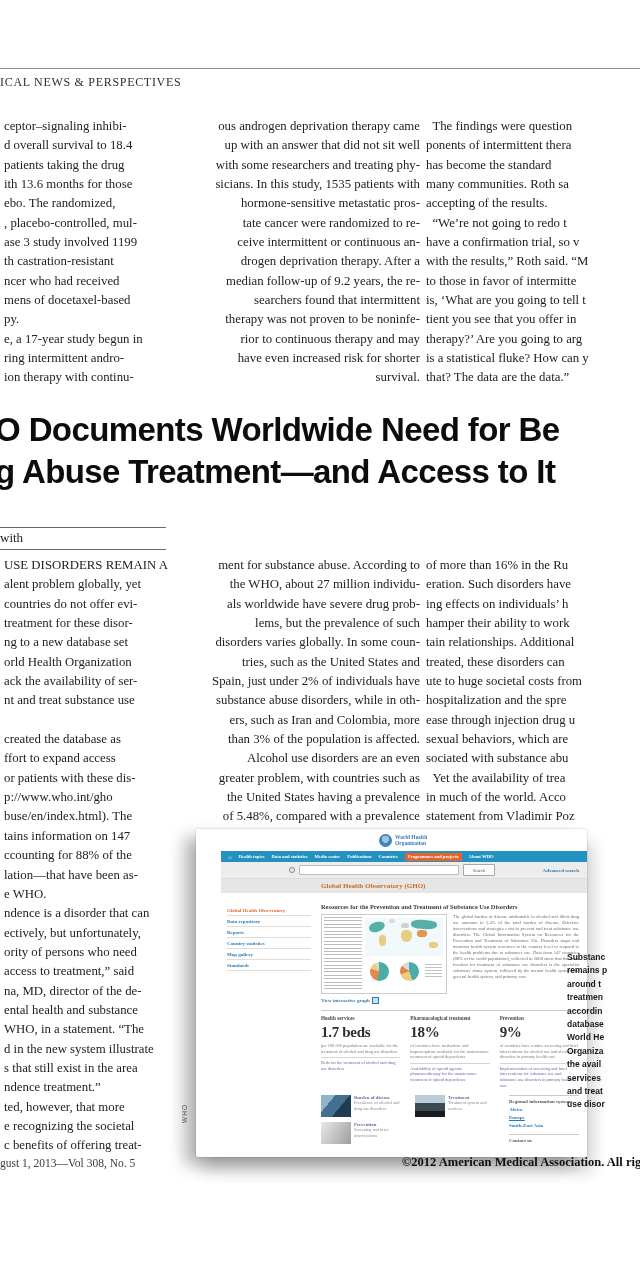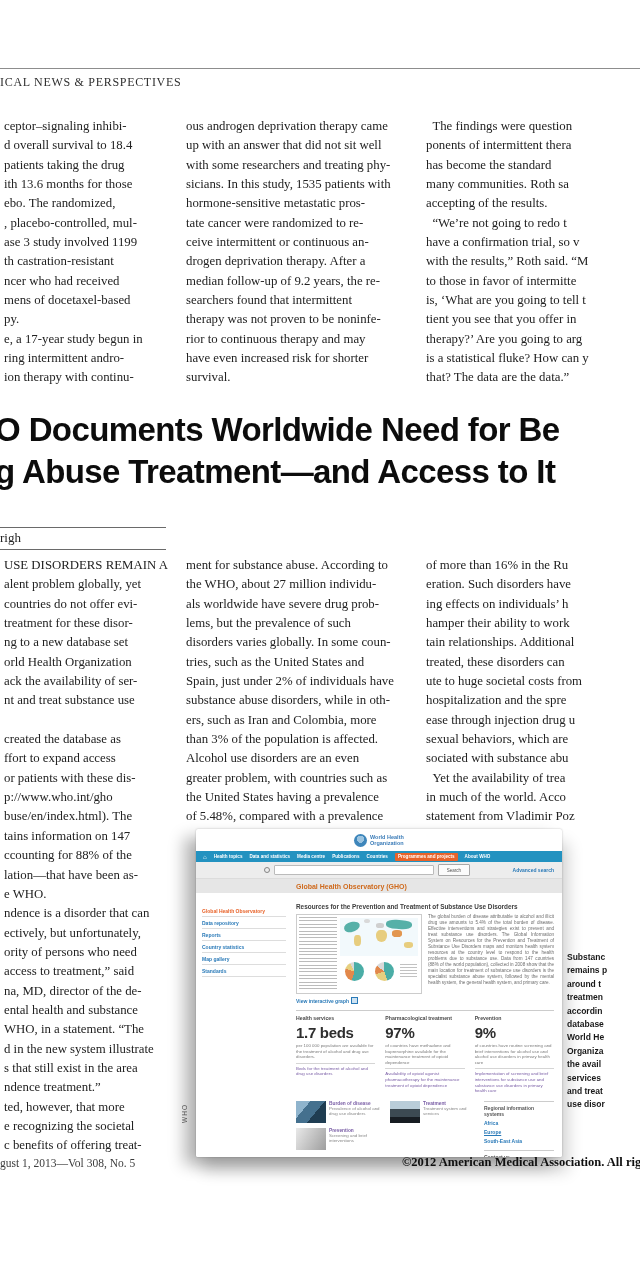--- a/index.html
+++ b/index.html
@@ -7,42 +7,42 @@
        font-family:"Liberation Serif",serif;}
 
   
   .rule-top{position:absolute;left:0;right:0;top:68px;border-top:1px solid #8d8d8d;}
   .section-header{position:absolute;left:0;top:75px;font-size:12px;letter-spacing:.7px;color:#2f2f2f;}
 
   .body-col{position:absolute;font-size:12.8px;line-height:19.35px;color:#222;
             white-space:pre-wrap;font-family:"Liberation Serif",serif;}
   .colA{top:117px;}
   .c1{left:4px;width:168px;}
-  .c2{left:186px;width:226px;}
+  .c2{left:194px;width:226px;text-align:right;}
   .c3{left:426px;width:218px;}
   .colB{top:556px;}
 
   .headline{position:absolute;left:-5px;top:409px;font-family:"Liberation Sans",sans-serif;
             font-weight:700;font-size:33px;line-height:42px;letter-spacing:-.6px;color:#0c0c0c;white-space:pre;}
 
   .byline{position:absolute;left:0;top:527px;width:166px;border-top:1.5px solid #6a6a6a;
           border-bottom:1.5px solid #6a6a6a;padding:2px 0 3px;font-size:13px;color:#222;}
 
   .fig-caption{position:absolute;left:567px;top:951px;width:76px;font-family:"Liberation Sans",sans-serif;
                font-weight:700;font-size:8.5px;line-height:13.4px;color:#191919;white-space:pre;}
   .credit{position:absolute;left:181px;top:1104px;font-family:"Liberation Sans",sans-serif;font-size:6.5px;
           color:#555;writing-mode:vertical-rl;transform:rotate(180deg);letter-spacing:1px;}
 
   .footer-left{position:absolute;left:0;top:1157px;font-size:11.5px;color:#3c3c3c;}
   .footer-right{position:absolute;left:402px;top:1155px;font-weight:700;font-size:12.5px;color:#101010;white-space:nowrap;}
 
   
   .figure{position:absolute;left:196px;top:829px;width:366px;height:328px;background:#fff;border-radius:2px;
           overflow:hidden;box-shadow:-12px 8px 16px rgba(0,0,0,.28),6px 14px 16px rgba(0,0,0,.18),0 0 2px rgba(0,0,0,.25);
-          font-family:Liberation Sans, sans-serif;}
+          font-family:Liberation Serif, serif;padding-left:25px;}
   .site-top{height:22px;display:flex;align-items:center;justify-content:center;gap:3px;}
   .who-emblem{width:13px;height:13px;border-radius:50%;flex:none;
               background:radial-gradient(circle at 50% 40%,#9cc4e0 0 35%,#3e86bb 36% 100%);}
   .who-logotext{width:34px;font-size:5.5px;line-height:6px;font-weight:700;color:#3b7cb8;}
   .site-nav{height:11px;background:#2392c0;display:flex;align-items:center;gap:7px;padding:0 7px;
             font-size:4.6px;font-weight:700;color:#fff;white-space:nowrap;}
   .site-nav .active{background:#e8632a;padding:1.5px 3px;border-radius:1px;}
   .nav-home{font-size:6px;line-height:6px;}
   .site-search{height:16px;background:#ededed;display:flex;align-items:center;padding:0 8px;gap:4px;border-bottom:1px solid #dcdcdc;}
   .lens{width:4px;height:4px;border:1px solid #858585;border-radius:50%;margin-left:60px;flex:none;}
@@ -146,21 +146,21 @@
 with the results,” Roth said. “M
 to those in favor of intermitte
 is, ‘What are you going to tell t
 tient you see that you offer in
 therapy?’ Are you going to arg
 is a statistical fluke? How can y
 that? The data are the data.”</div>
 
 <div class="headline">O Documents Worldwide Need for Be
 g Abuse Treatment—and Access to It</div>
-<div class="byline">righ</div>
+<div class="byline">with</div>
 
 <div class="body-col colB c1">USE DISORDERS REMAIN A
 alent problem globally, yet
 countries do not offer evi-
 treatment for these disor-
 ng to a new database set
 orld Health Organization
 ack the availability of ser-
 nt and treat substance use
 
@@ -274,21 +274,21 @@
       <div class="divider"></div>
       <div class="stats">
         <div class="stat">
           <div class="h2">Health services</div>
           <div class="value">1.7 beds</div>
           <div class="desc">per 100 000 population are available for the treatment of alcohol and drug use disorders.</div>
           <div class="slink">Beds for the treatment of alcohol and drug use disorders</div>
         </div>
         <div class="stat">
           <div class="h2">Pharmacological treatment</div>
-          <div class="value">97%</div>
+          <div class="value">18%</div>
           <div class="desc">of countries have methadone and buprenorphine available for the maintenance treatment of opioid dependence</div>
           <div class="slink">Availability of opioid agonist pharmacotherapy for the maintenance treatment of opioid dependence</div>
         </div>
         <div class="stat">
           <div class="h2">Prevention</div>
           <div class="value">9%</div>
           <div class="desc">of countries have routine screening and brief interventions for alcohol use and alcohol use disorders in primary health care</div>
           <div class="slink">Implementation of screening and brief interventions for substance use and substance use disorders in primary health care</div>
         </div>
       </div>

